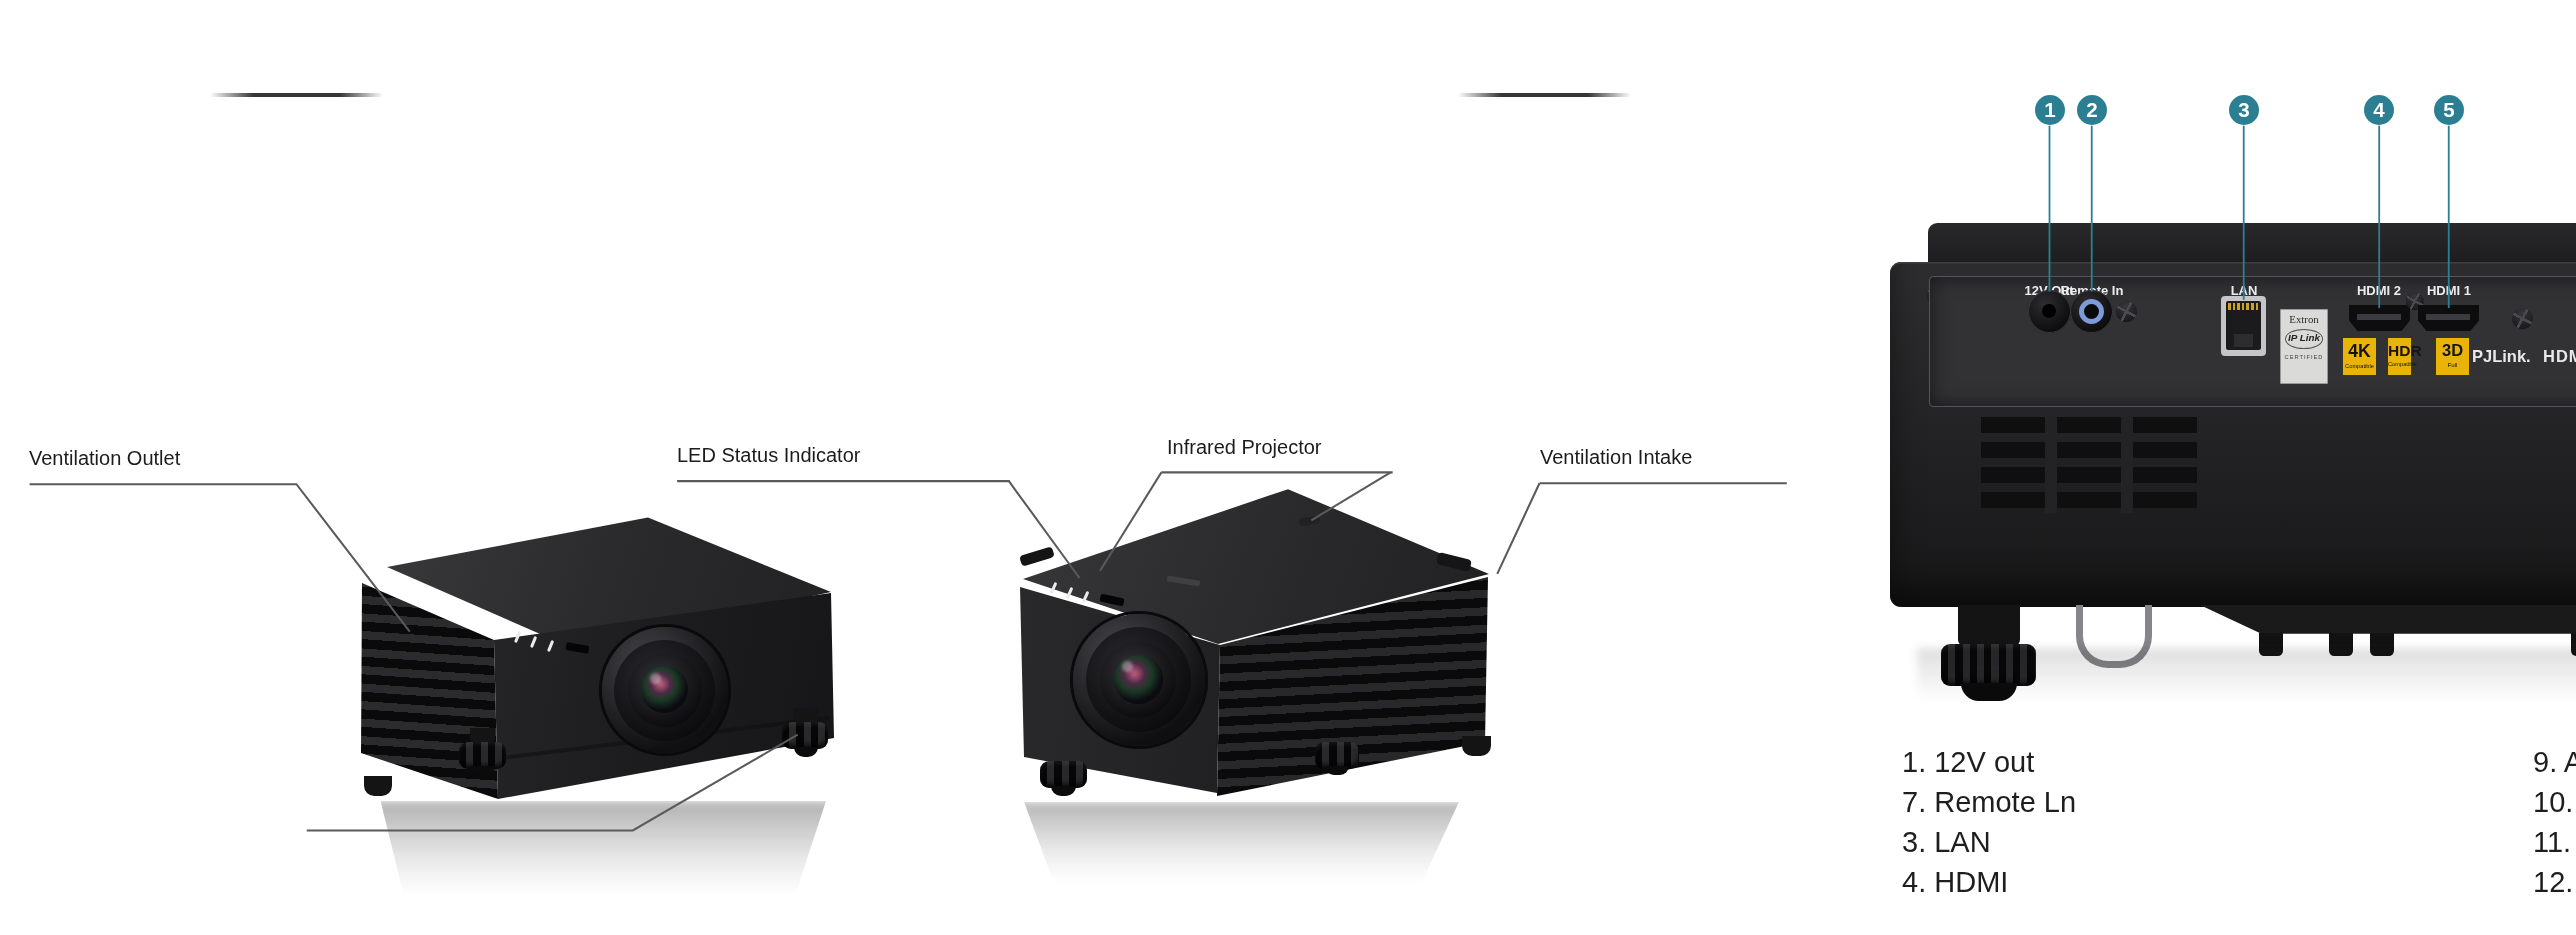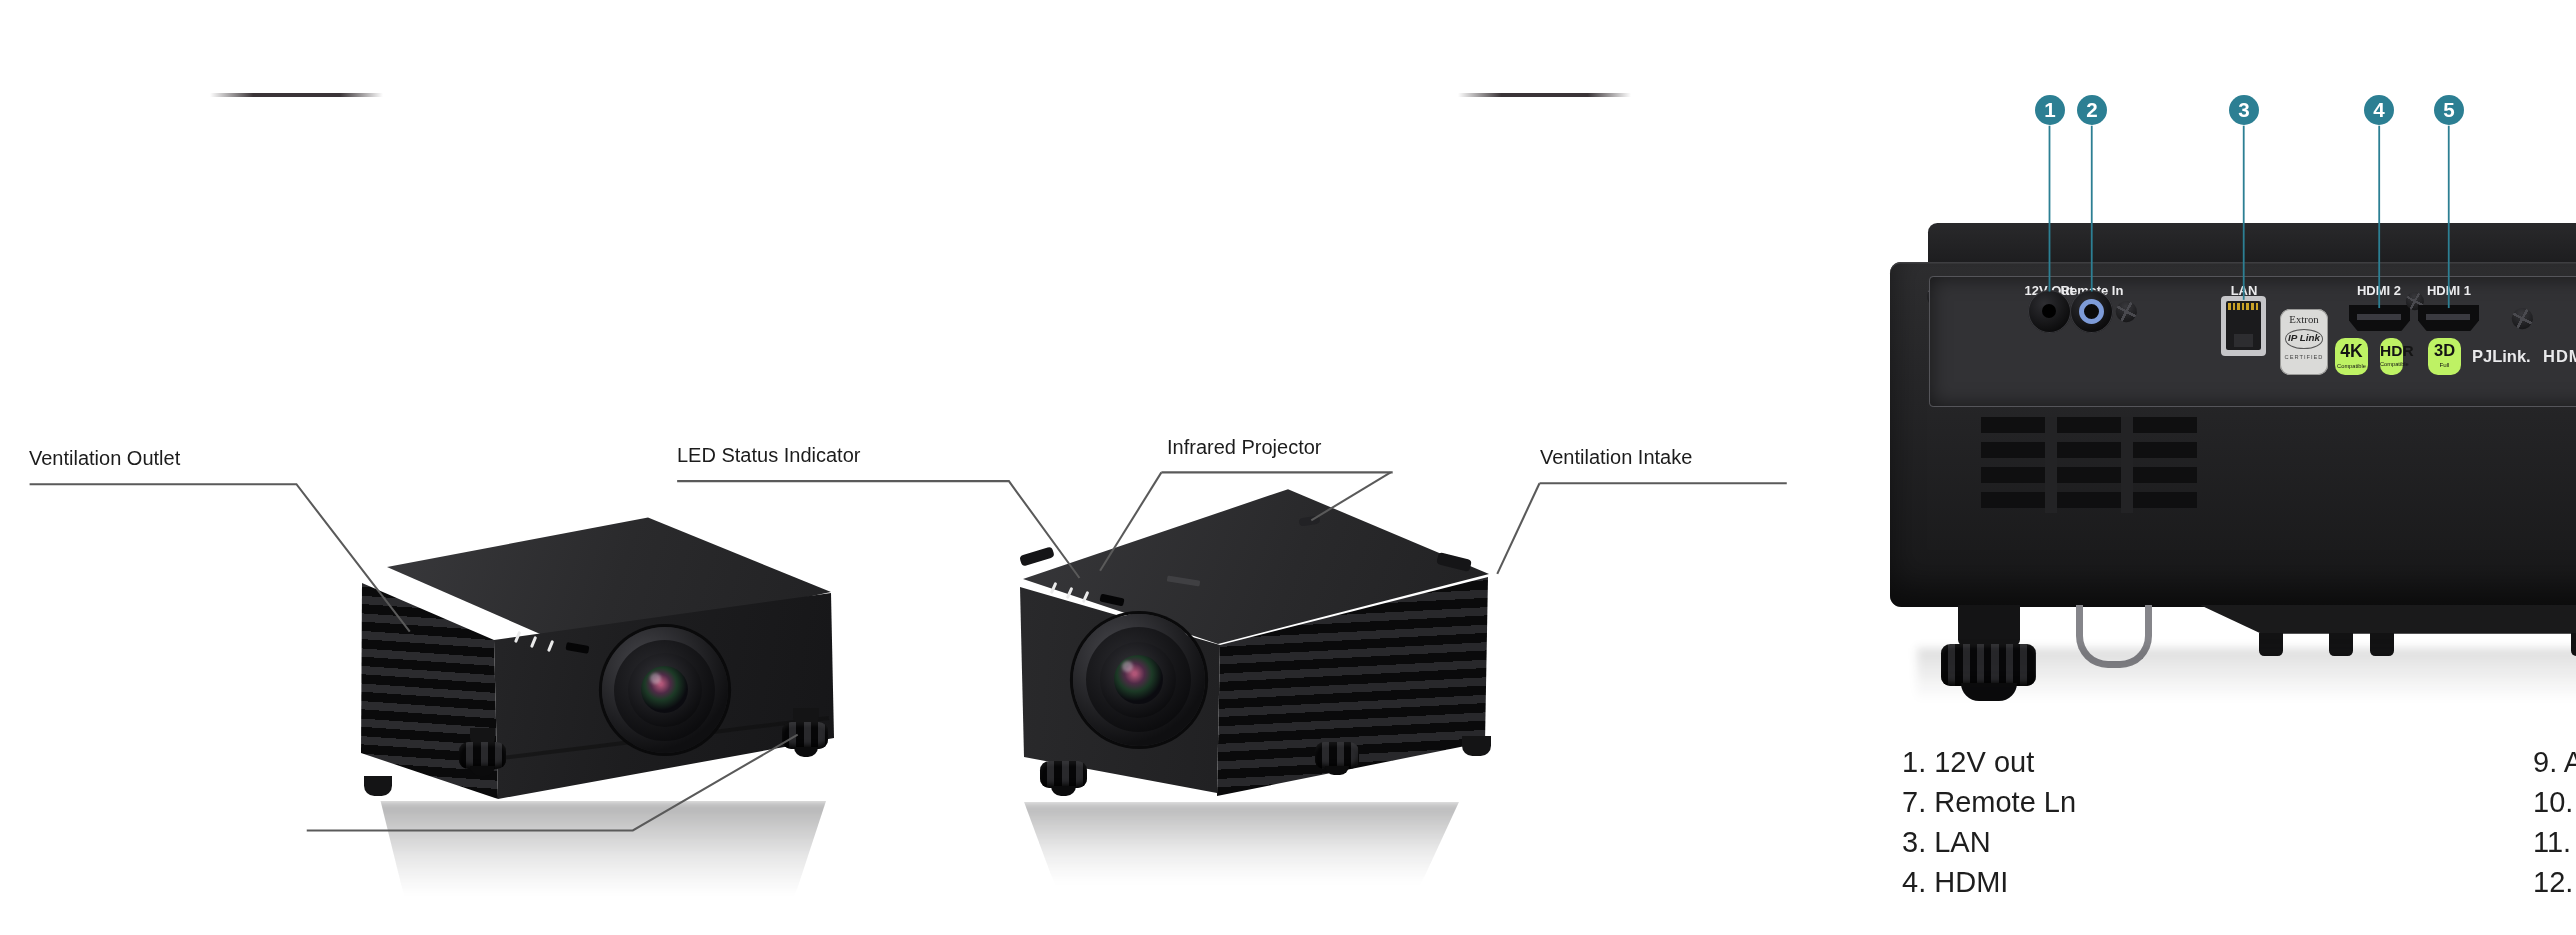--- a/index.html
+++ b/index.html
@@ -24,21 +24,21 @@
   .recess{background:#323235;border:1.5px solid #55555a;border-radius:4.1px;
           box-shadow:inset 0 0 20.6px rgba(0,0,0,.55);}
   .pl{transform:translateX(-50%);font-size:13px;font-weight:700;color:#ececee;white-space:nowrap;text-align:center;}
   .jack{border-radius:50%;background:radial-gradient(circle at 38% 32%,#2e2e32,#0c0c0d 72%);
         box-shadow:inset 0 0 0 1px #3a3a3e;}
   .jackhole{border-radius:50%;background:#000;position:absolute;}
   .screw{border-radius:50%;transform:rotate(28deg);
         background-image:linear-gradient(0deg,transparent 44%,#4a4a4f 44%,#4a4a4f 56%,transparent 56%),
                          linear-gradient(90deg,transparent 44%,#4a4a4f 44%,#4a4a4f 56%,transparent 56%),
                          radial-gradient(circle at 35% 30%,#38383c,#0f0f10);}
-  .whitebox{background:#bef264;color:#141414;border-radius:10px;text-align:center;}
+  .whitebox{background:#eab308;color:#141414;border-radius:0;text-align:center;margin-left:8px;}
   .foot{background:#141415;border-radius:0 0 8.2px 8.2px;}
   .knurl{border-radius:9.3px;background:repeating-linear-gradient(90deg,#060607 0 7.2px,#29292c 7.2px 14.4px);
          box-shadow:inset 0 3.1px 4.1px rgba(255,255,255,.07), inset 0 -4.1px 5.2px rgba(0,0,0,.8);}
   .ftip{background:#0b0b0c;border-radius:0 0 24px 24px;}
   
   .face{position:absolute;inset:0;}
   .lensring{border-radius:50%;position:absolute;}
   .ledtick{position:absolute;width:3.1px;height:12.4px;background:#eaeaea;border-radius:1.5px;}
   .refl{position:absolute;filter:blur(4.1px);}
   svg{display:block;}
@@ -169,21 +169,21 @@
   <div class="abs" style="left:2079px;top:299px;width:25px;height:25px;border-radius:50%;
        border:5.2px solid #7d9bd8;background:#0a0a0b;box-sizing:border-box;"></div>
   <div class="abs screw" style="left:2116px;top:301px;width:20.6px;height:20.6px;"></div>
 
   <div class="abs" style="left:2221px;top:296px;width:45px;height:60px;background:#c6c6c9;border-radius:4.1px;"></div>
   <div class="abs" style="left:2226px;top:301px;width:35px;height:49px;background:#1b1b1d;border-radius:2.1px;"></div>
   <div class="abs" style="left:2228px;top:303px;width:31px;height:7.2px;
        background:repeating-linear-gradient(90deg,#c9a227 0 2.6px,transparent 2.6px 4.6px);"></div>
   <div class="abs" style="left:2234px;top:334px;width:18.5px;height:13.4px;background:#2d2d30;"></div>
 
-  <div class="abs" style="left:2280px;top:309px;width:48px;height:66px;background:#dadad8;border-radius:10px;
+  <div class="abs" style="left:2280px;top:309px;width:48px;height:75px;background:#dadad8;border-radius:2px;
        box-shadow:inset 0 0 0 1px #9a9a98;text-align:center;">
     <div style="font-family:'Liberation Serif',serif;font-size:10.8px;color:#2a2a2a;margin-top:4.1px;">Extron</div>
     <div style="font-size:9.8px;font-weight:700;font-style:italic;color:#222;
          border:1px solid #555;border-radius:50%;width:36px;height:17.5px;line-height:16.5px;margin:4.1px auto 0;">IP Link</div>
     <div style="font-size:5.7px;letter-spacing:1px;color:#444;margin-top:5.2px;">CERTIFIED</div>
   </div>
 
   <div class="abs" style="left:2349px;top:305px;width:61px;height:26px;background:#0d0d0e;
        box-shadow:0 0 0 1.5px #46464b;clip-path:polygon(0 0,100% 0,100% 60%,86% 100%,14% 100%,0 60%);">
     <div style="position:absolute;left:8.2px;top:8.8px;width:44px;height:6.7px;background:#3a3a40;"></div>

